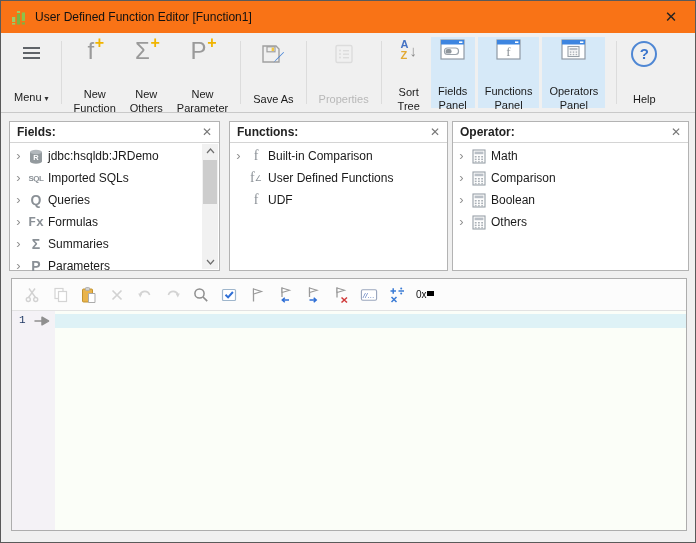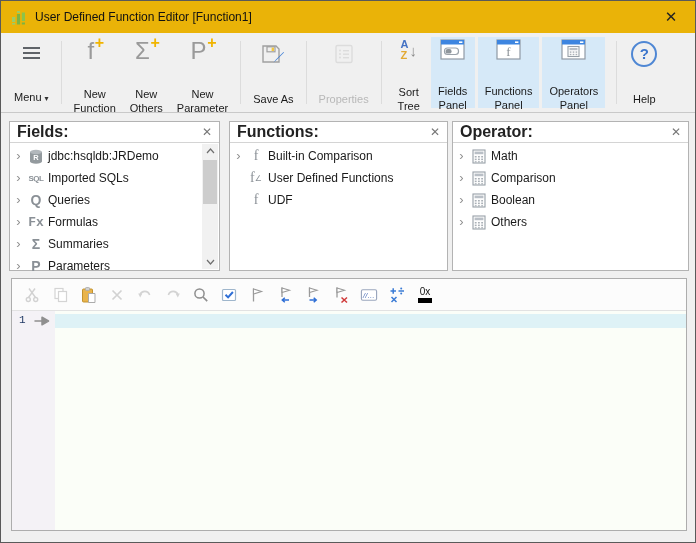--- a/index.html
+++ b/index.html
@@ -2,21 +2,21 @@
 <html><head>
 <meta charset="utf-8">
 <style>
   * { margin:0; padding:0; box-sizing:border-box; }
   html,body { background:#e8e8e8; }
   body { font-family:"Liberation Sans","DejaVu Sans",sans-serif; }
   .window { position:relative; width:696px; height:543px; background:#f0f0f0;
             border:1px solid #5a5a5a; overflow:hidden; }
 
   
-  .titlebar { position:absolute; left:0; top:0; right:0; height:32px; background:#eab308;
+  .titlebar { position:absolute; left:0; top:0; right:0; height:32px; background:#f97316;
               display:flex; align-items:center; padding:0 10px; }
   .titlebar .title { font-size:12px; color:#111; margin-left:8px; }
   .close-btn { margin-left:auto; font-size:15px; color:#222; width:28px; text-align:center;
                cursor:default; line-height:30px; }
 
   
   .toolbar { position:absolute; left:0; top:32px; right:0; height:80px; background:#f0f0f0;
              border-bottom:1px solid #c9c9c9; display:flex; align-items:stretch; padding:4px 0 4px 6px; }
   .tbtn { display:flex; flex-direction:column; align-items:center; padding:2px 7px; min-width:44px; }
   .tbtn .icon-box { height:40px; display:flex; align-items:center; justify-content:center; }
@@ -35,21 +35,21 @@
   .help-circle { width:26px; height:26px; border:2px solid #4f87d4; border-radius:50%;
                  color:#3d76cc; font-size:15px; font-weight:bold; display:flex;
                  align-items:center; justify-content:center; }
 
   
   .panel { position:absolute; top:120px; height:150px; background:#fff; border:1px solid #b3b3b3; }
   .panel-fields   { left:8px;   width:211px; }
   .panel-functions{ left:228px; width:219px; }
   .panel-operator { left:451px; width:237px; }
   .phead { height:21px; border-bottom:1px solid #d4d4d4; display:flex; align-items:center; padding:0 7px; }
-  .phead .ptitle { font-size:16px; font-weight:bold; color:#222; }
+  .phead .ptitle { font-size:12px; font-weight:bold; color:#222; }
   .phead .pclose { margin-left:auto; color:#777; font-size:12px; }
   .tree { padding-top:2px; }
   .trow { height:22px; display:flex; align-items:center; padding-left:3px; font-size:12px; color:#1a1a1a; }
   .chev { width:11px; color:#8f8f8f; font-size:13px; text-align:center; line-height:12px; }
   .ticon-slot { width:24px; display:flex; align-items:center; justify-content:center;
                 color:#8a9096; font-weight:bold; }
   .ticon-sql { font-size:8px; letter-spacing:-0.5px; }
   .ticon-q { font-size:14px; } .ticon-sum { font-size:14px; } .ticon-p { font-size:14px; }
   .ticon-fx { font-size:13px;font-family:Liberation Mono, monospace; } .ticon-f { font-size:14px; font-weight:normal; font-family:"Liberation Serif",serif; }
   .fsub { font-size:8px; vertical-align:sub; }
@@ -58,21 +58,21 @@
   .vscroll .sarr { position:absolute; left:0; width:16px; height:14px; display:flex;
                    align-items:center; justify-content:center; }
   .vscroll .thumb { position:absolute; left:1px; right:1px; top:16px; height:44px; background:#cdcdcd; }
 
   
   .editor { position:absolute; left:10px; top:277px; width:676px; height:253px;
             background:#fbfef8; border:1px solid #adadad; }
   .ed-toolbar { height:32px; background:#fcfcfc; border-bottom:1px solid #e2e2e2;
                 display:flex; align-items:center; padding-left:12px; gap:10px; }
   .ed-ic { width:18px; height:18px; display:flex; align-items:center; justify-content:center; }
-  .hex-ic { display:flex; flex-direction:column; align-items:center; width:18px; }
+  .hex-ic { display:flex; flex-direction:row; width:18px; }
   .hex-ic .hx { font-size:10px; color:#111; line-height:10px; }
   .hex-ic .hb { width:14px; height:5px; background:#000; margin-top:1px; }
   .ed-body { position:relative; height:219px; }
   .gutter { position:absolute; left:0; top:0; bottom:0; width:43px; background:#f4f2f6; }
   .cur-line { position:absolute; left:43px; right:0; top:3px; height:14px; background:#def2f6; }
   .lnum { position:absolute; left:7px; top:3px; font-family:"Liberation Mono","DejaVu Sans Mono",monospace;
           font-size:11px; color:#1f3864; }
   .lmark { position:absolute; left:21px; top:3px; }
 </style>
 </head>

